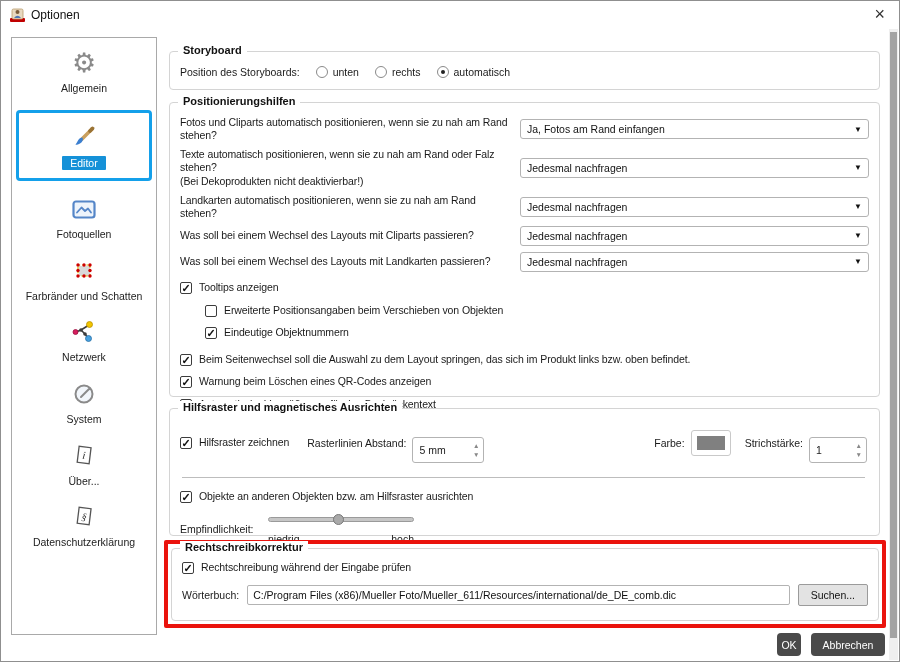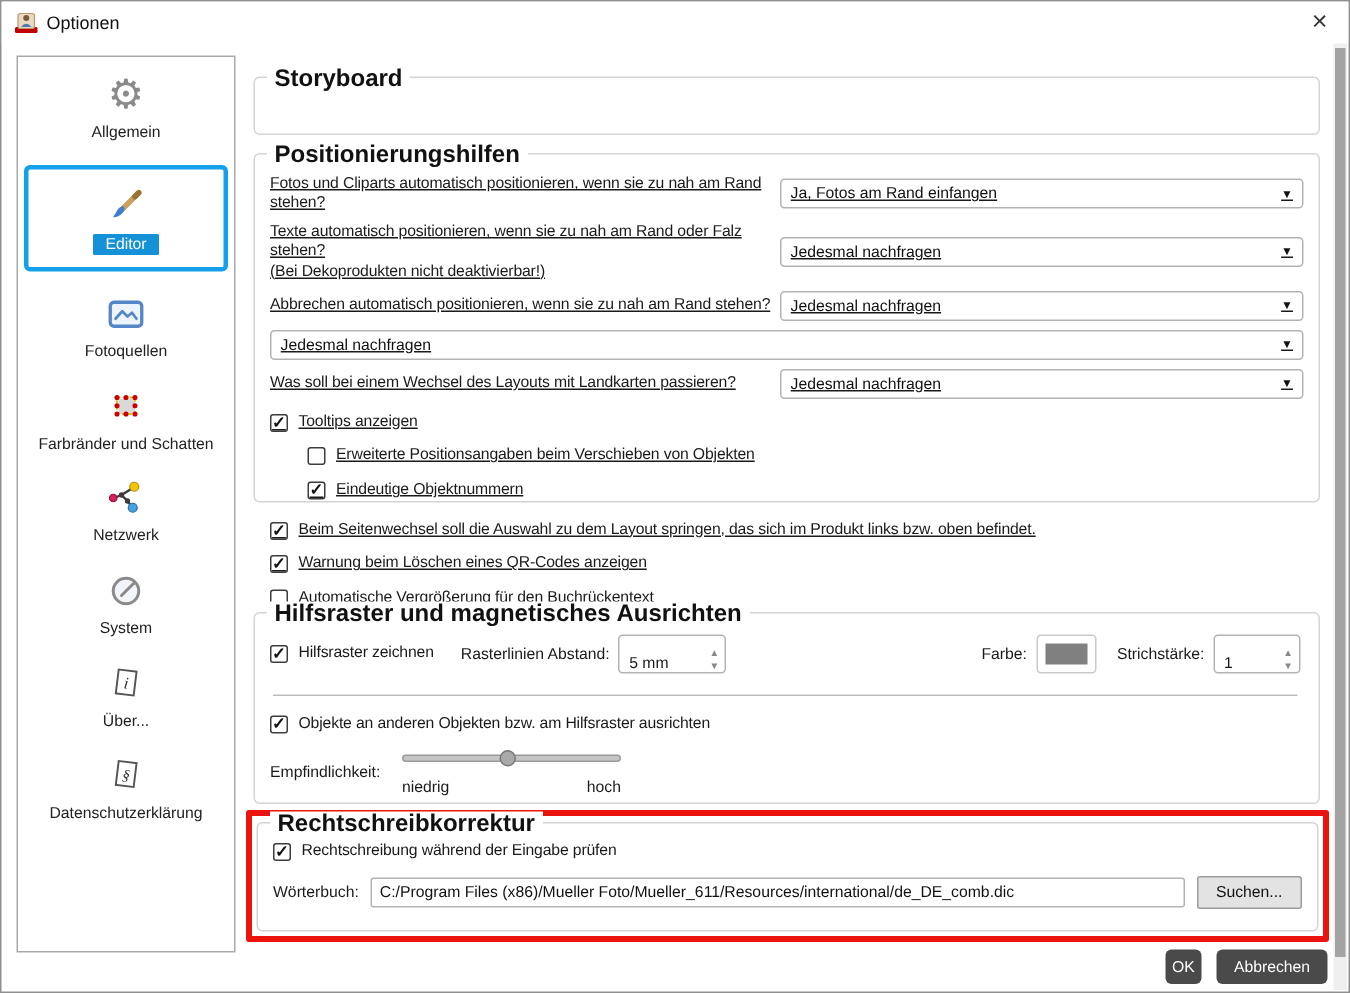--- a/index.html
+++ b/index.html
@@ -18,23 +18,23 @@
   
   .sidebar { position:absolute; left:10px; top:36px; width:146px; height:598px; border:1px solid #a9a9a9; background:#fff; padding-top:10px; display:flex; flex-direction:column; align-items:center; }
   .sb-item { display:flex; flex-direction:column; align-items:center; margin-bottom:15px; cursor:pointer; width:136px; }
   .sb-ico { height:30px; display:flex; align-items:center; justify-content:center; margin-bottom:4px; }
   .sb-label { font-size:10.5px; color:#222; text-align:center; line-height:1.2; }
   .gear-glyph { font-size:27px; color:#8a8a8a; line-height:28px; }
   .sb-item.selected { border:3px solid #14a0ea; border-radius:4px; padding:9px 0 8px; margin-bottom:13px; }
   .sb-item.selected .sb-label { background:#1591d8; color:#fff; padding:1px 8px; border-radius:1px; }
   
   .grp { position:absolute; left:168px; width:711px; border:1px solid #d4d4d4; border-radius:4px; background:#fff; }
-  .grp-title { position:absolute; top:-8px; left:8px; background:#fff; padding:0 5px; font-weight:bold; font-size:16px; color:#111; }
+  .grp-title { position:absolute; top:-8px; left:8px; background:#fff; padding:0 5px; font-weight:bold; font-size:11px; color:#111; }
   .grp-storyboard { top:50px; height:39px; }
-  .grp-positioning { top:101px; height:233px;text-decoration:underline; }
+  .grp-positioning { top:101px; height:295px; }
   .grp-grid { top:407px; height:128px; }
   
   .sb-row { display:flex; align-items:center; gap:16px; padding:14px 0 0 10px; }
   .radio-opt { display:flex; align-items:center; gap:5px; cursor:pointer; }
   .radio { width:12px; height:12px; border:1px solid #8a8a8a; border-radius:50%; background:#fff; position:relative; }
   .radio.selected::after { content:""; position:absolute; left:3px; top:3px; width:4px; height:4px; border-radius:50%; background:#222; }
   
   .p-body { padding:13px 10px 0 10px; }
   .p-row { display:flex; align-items:center; margin-bottom:6px; }
   .p-row.tall { min-height:28px; }
@@ -48,21 +48,21 @@
   .cb { width:12px; height:12px; min-width:12px; border:1px solid #3c3c3c; border-radius:2px; background:#fff; display:flex; align-items:center; justify-content:center; margin-top:1px; }
   .cb .mark { display:none; font-size:11px; font-weight:bold; line-height:10px; color:#111; }
   .cb.checked .mark { display:block; }
   .cb-label { line-height:1.3; letter-spacing:-0.1px; }
   
   .g-body { padding:14px 12px 0 10px; }
   .g-row1 { display:flex; align-items:center; }
   .g-row1 .cb-row { margin-top:0; }
   .inline-label { margin:0 6px 0 0; }
   .ml40 { margin-left:18px; }
-  .spinner { height:26px; border:1px solid #b3b3b3; border-radius:3px; background:#fff; display:flex; align-items:flex-end; padding-left:6px; }
+  .spinner { height:26px; border:1px solid #b3b3b3; border-radius:3px; background:#fff; display:flex; align-items:center; padding-left:6px;margin-top:14px; }
   .spinner.w70 { width:72px; }
   .spinner.w56 { width:58px; }
   .spin-value { flex:1; }
   .spin-btns { display:flex; flex-direction:column; justify-content:center; padding-right:4px; gap:3px; }
   .spin-btns span { font-size:6.5px; color:#888; line-height:6px; cursor:pointer; }
   .flex-sp { flex:1; }
   .swatch-btn { width:40px; height:26px; border:1px solid #c9c9c9; border-radius:3px; background:#fff; display:flex; align-items:center; justify-content:center; cursor:pointer; margin-right:14px; }
   .swatch { width:28px; height:14px; background:#808080; }
   .g-divider { border:none; border-top:1px solid #bdbdbd; margin:14px 2px 0 2px; }
   .sens-row { display:flex; align-items:center; margin-top:10px; }
@@ -205,20 +205,35 @@
           </g>
         </svg>
     </span>
     <div class="sb-label">Datenschutzerklärung</div>
   </div>
 
 </div>
 
 <div class="grp grp-storyboard">
   <span class="grp-title">Storyboard</span>
+  <div class="sb-row">
+    <span>Position des Storyboards:</span>
+    <span class="radio-opt">
+      <span class="radio"></span>
+      <span>unten</span>
+    </span>
+    <span class="radio-opt">
+      <span class="radio"></span>
+      <span>rechts</span>
+    </span>
+    <span class="radio-opt">
+      <span class="radio selected"></span>
+      <span>automatisch</span>
+    </span>
+  </div>
 </div>
 
 <div class="grp grp-positioning">
   <span class="grp-title">Positionierungshilfen</span>
   <div class="p-body">
 
     <div class="p-row">
       <div class="p-label">Fotos und Cliparts automatisch positionieren, wenn sie zu nah am Rand stehen?</div>
       <div class="dropdown">
         <span class="dd-value">Ja, Fotos am Rand einfangen</span>
@@ -231,28 +246,29 @@
         <span>Texte automatisch positionieren, wenn sie zu nah am Rand oder Falz stehen?</span><br>
         <span>(Bei Dekoprodukten nicht deaktivierbar!)</span>
       </div>
       <div class="dropdown">
         <span class="dd-value">Jedesmal nachfragen</span>
         <span class="dd-arrow">▼</span>
       </div>
     </div>
 
     <div class="p-row">
-      <div class="p-label">Abbrechen automatisch positionieren, wenn sie zu nah am Rand stehen?</div>
+      <div class="p-label">Landkarten automatisch positionieren, wenn sie zu nah am Rand stehen?</div>
       <div class="dropdown">
         <span class="dd-value">Jedesmal nachfragen</span>
         <span class="dd-arrow">▼</span>
       </div>
     </div>
 
     <div class="p-row">
+      <div class="p-label">Was soll bei einem Wechsel des Layouts mit Cliparts passieren?</div>
       <div class="dropdown">
         <span class="dd-value">Jedesmal nachfragen</span>
         <span class="dd-arrow">▼</span>
       </div>
     </div>
 
     <div class="p-row">
       <div class="p-label">Was soll bei einem Wechsel des Layouts mit Landkarten passieren?</div>
       <div class="dropdown">
         <span class="dd-value">Jedesmal nachfragen</span>

